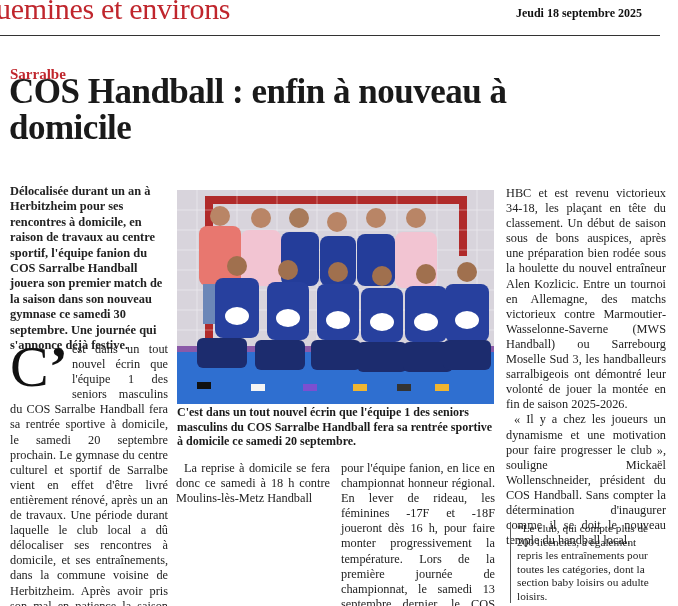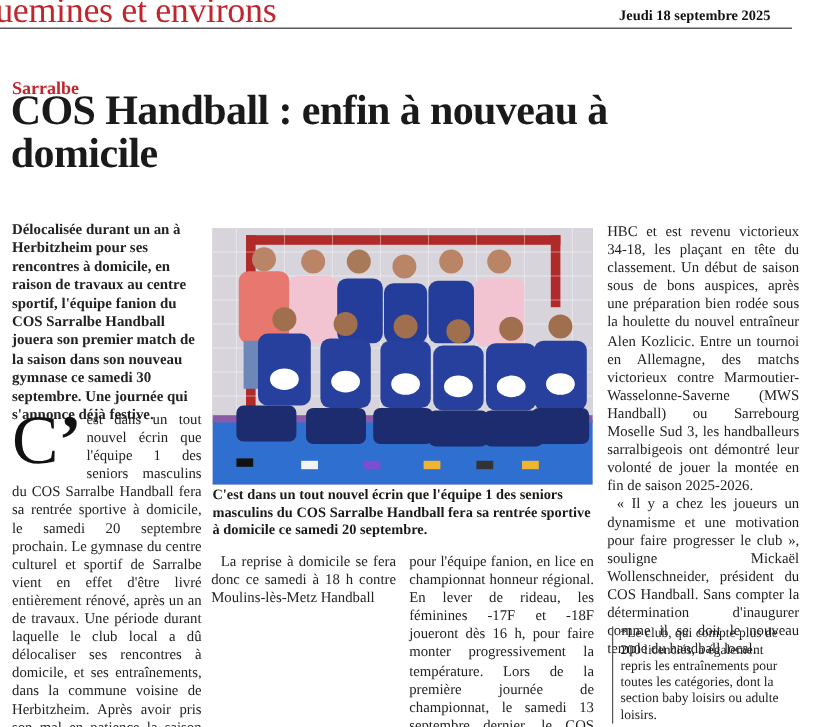--- a/index.html
+++ b/index.html
@@ -1,20 +1,20 @@
 <!DOCTYPE html>
 <html><head>
 <meta charset="utf-8">
 <style>
   * { box-sizing: border-box; margin: 0; padding: 0; }
   html, body { width: 678px; height: 606px; overflow: hidden; background: #ffffff; }
   body { position: relative; font-family: "DejaVu Serif", serif; color: #1a1a1a; }
 
   .section-header {
-    position: absolute; left: 0; top: 0; width: 660px; height: 24px;
+    position: absolute; left: 0; top: 0; width: 660px; height: 36px;
     border-bottom: 1.5px solid #333;
   }
   .section-title {
     position: absolute; left: -4px; top: -8px;
     font-family: "Liberation Serif", serif; font-size: 30px; color: #c0262d;
     letter-spacing: -0.3px; white-space: nowrap;
   }
   .date {
     position: absolute; right: 18px; top: 6px;
     font-family: "Liberation Serif", serif; font-weight: bold; font-size: 12px; color: #111;

